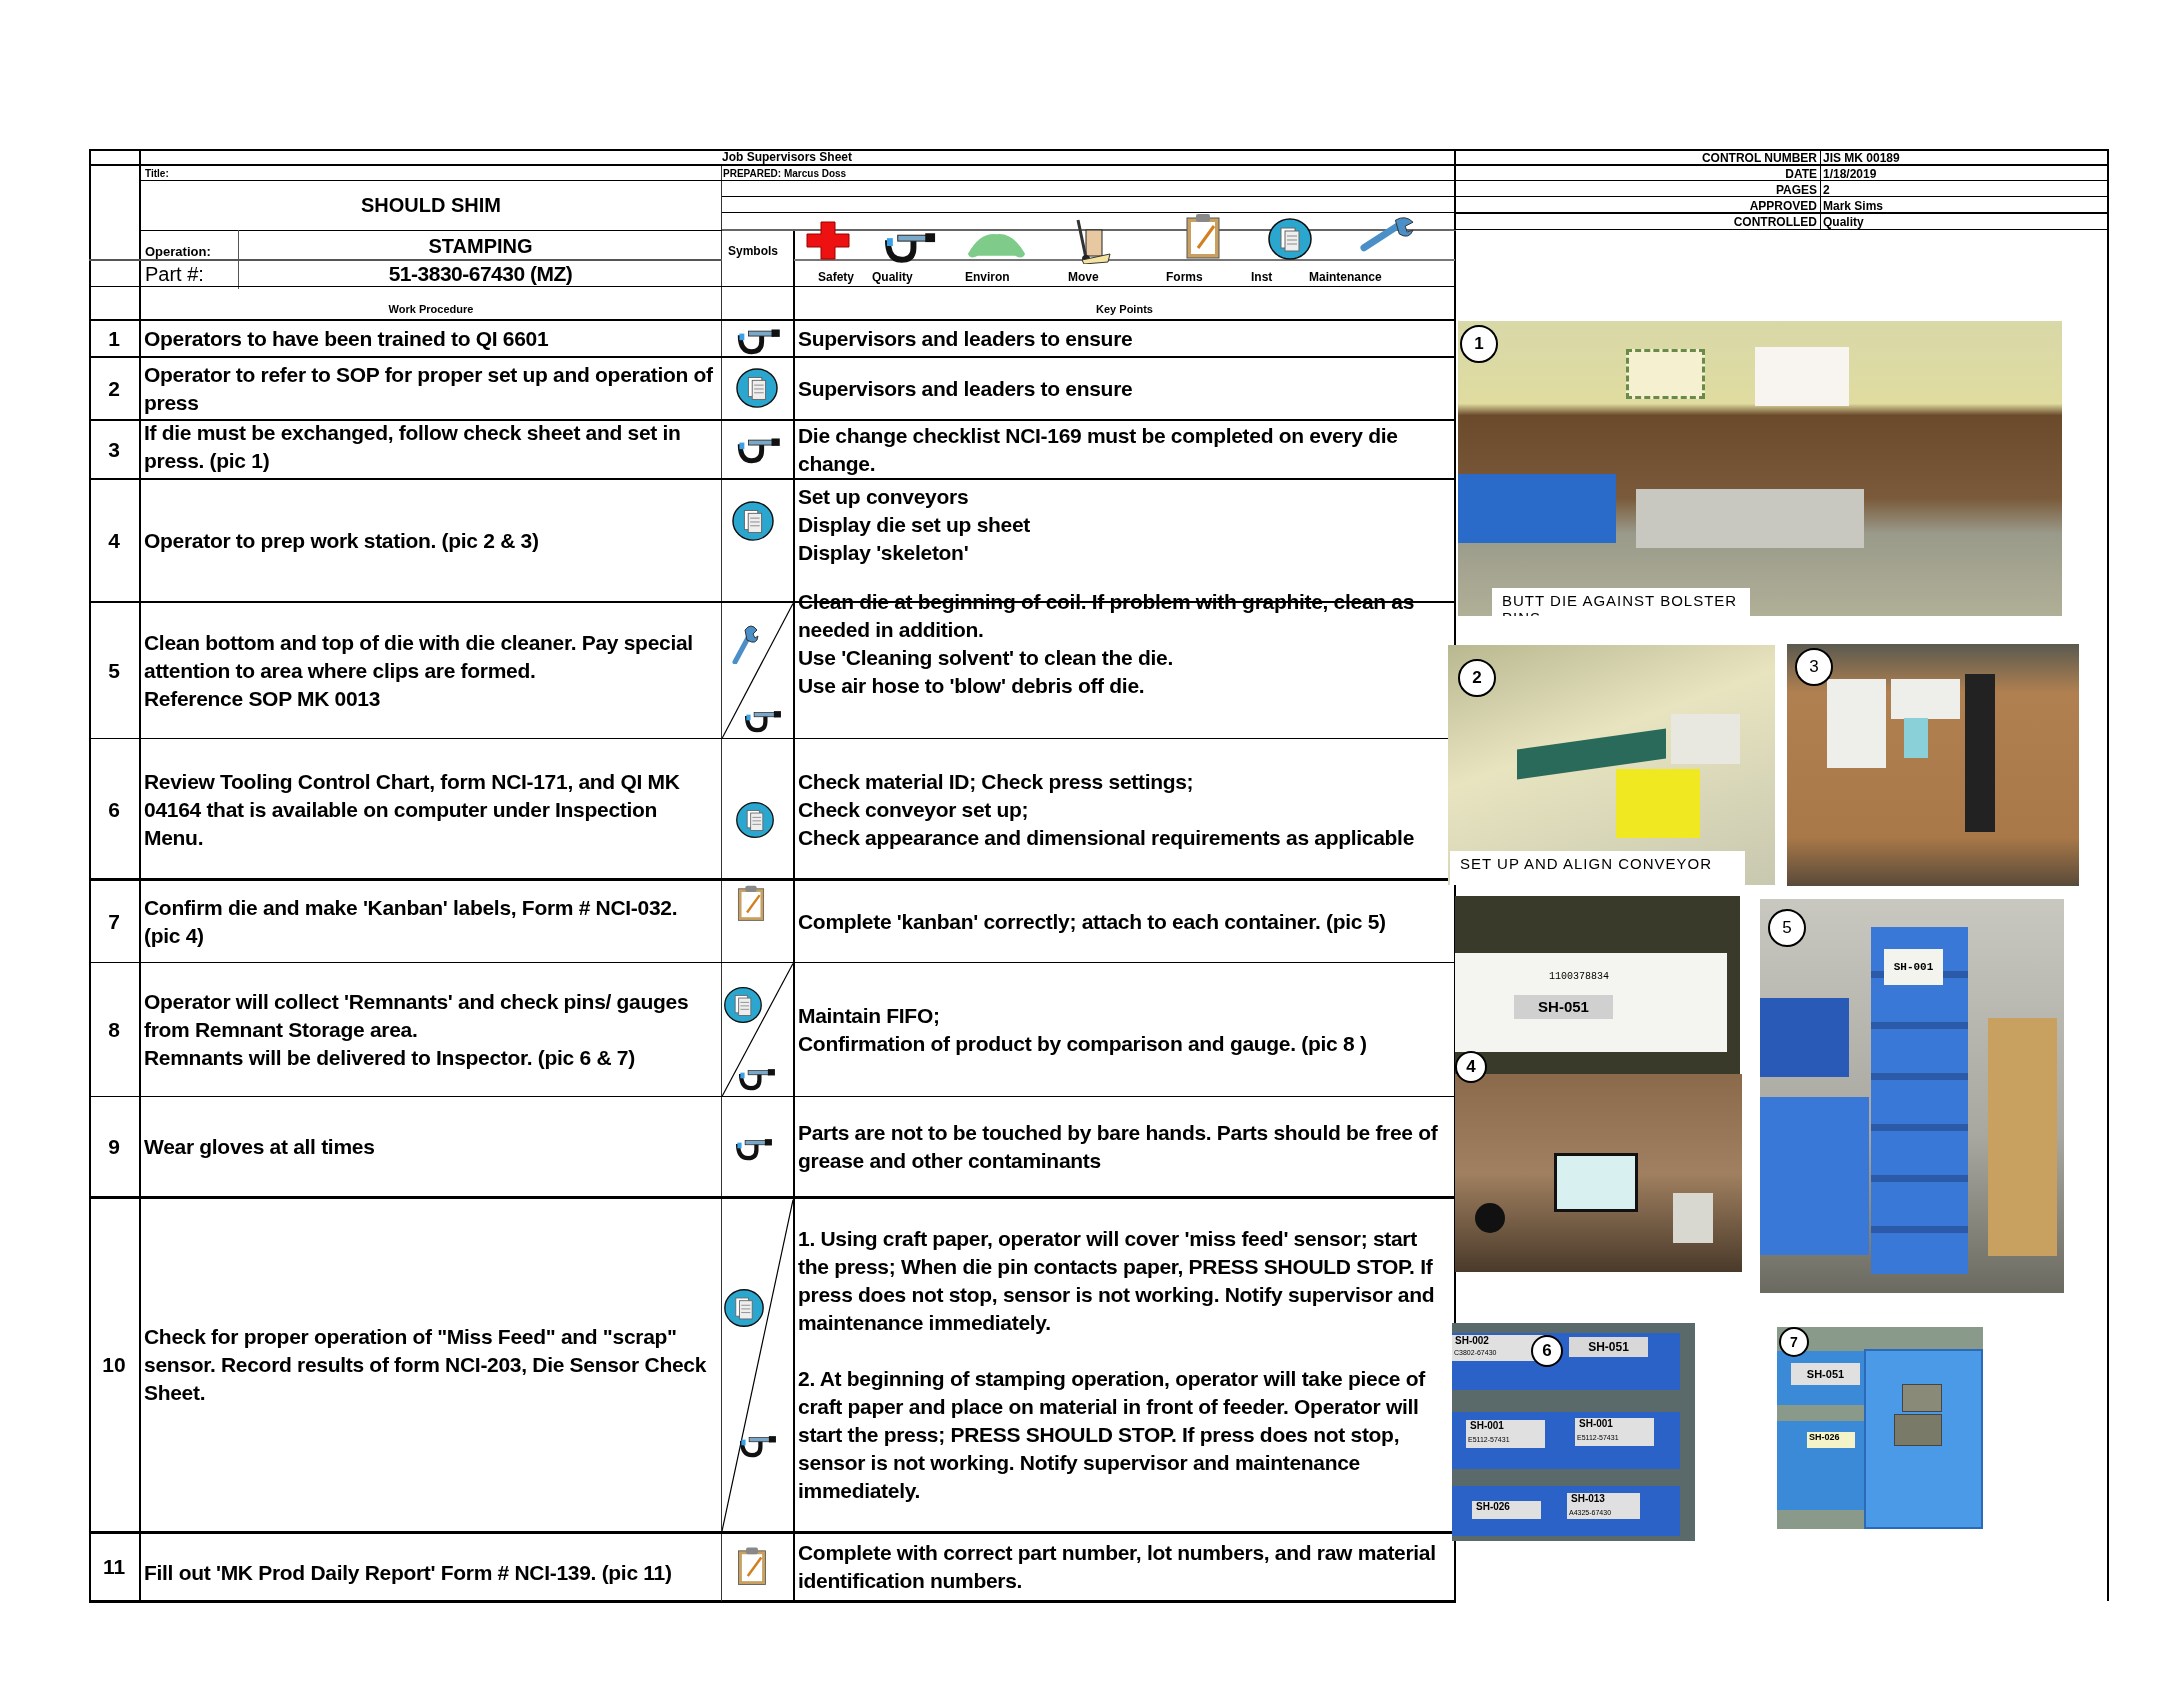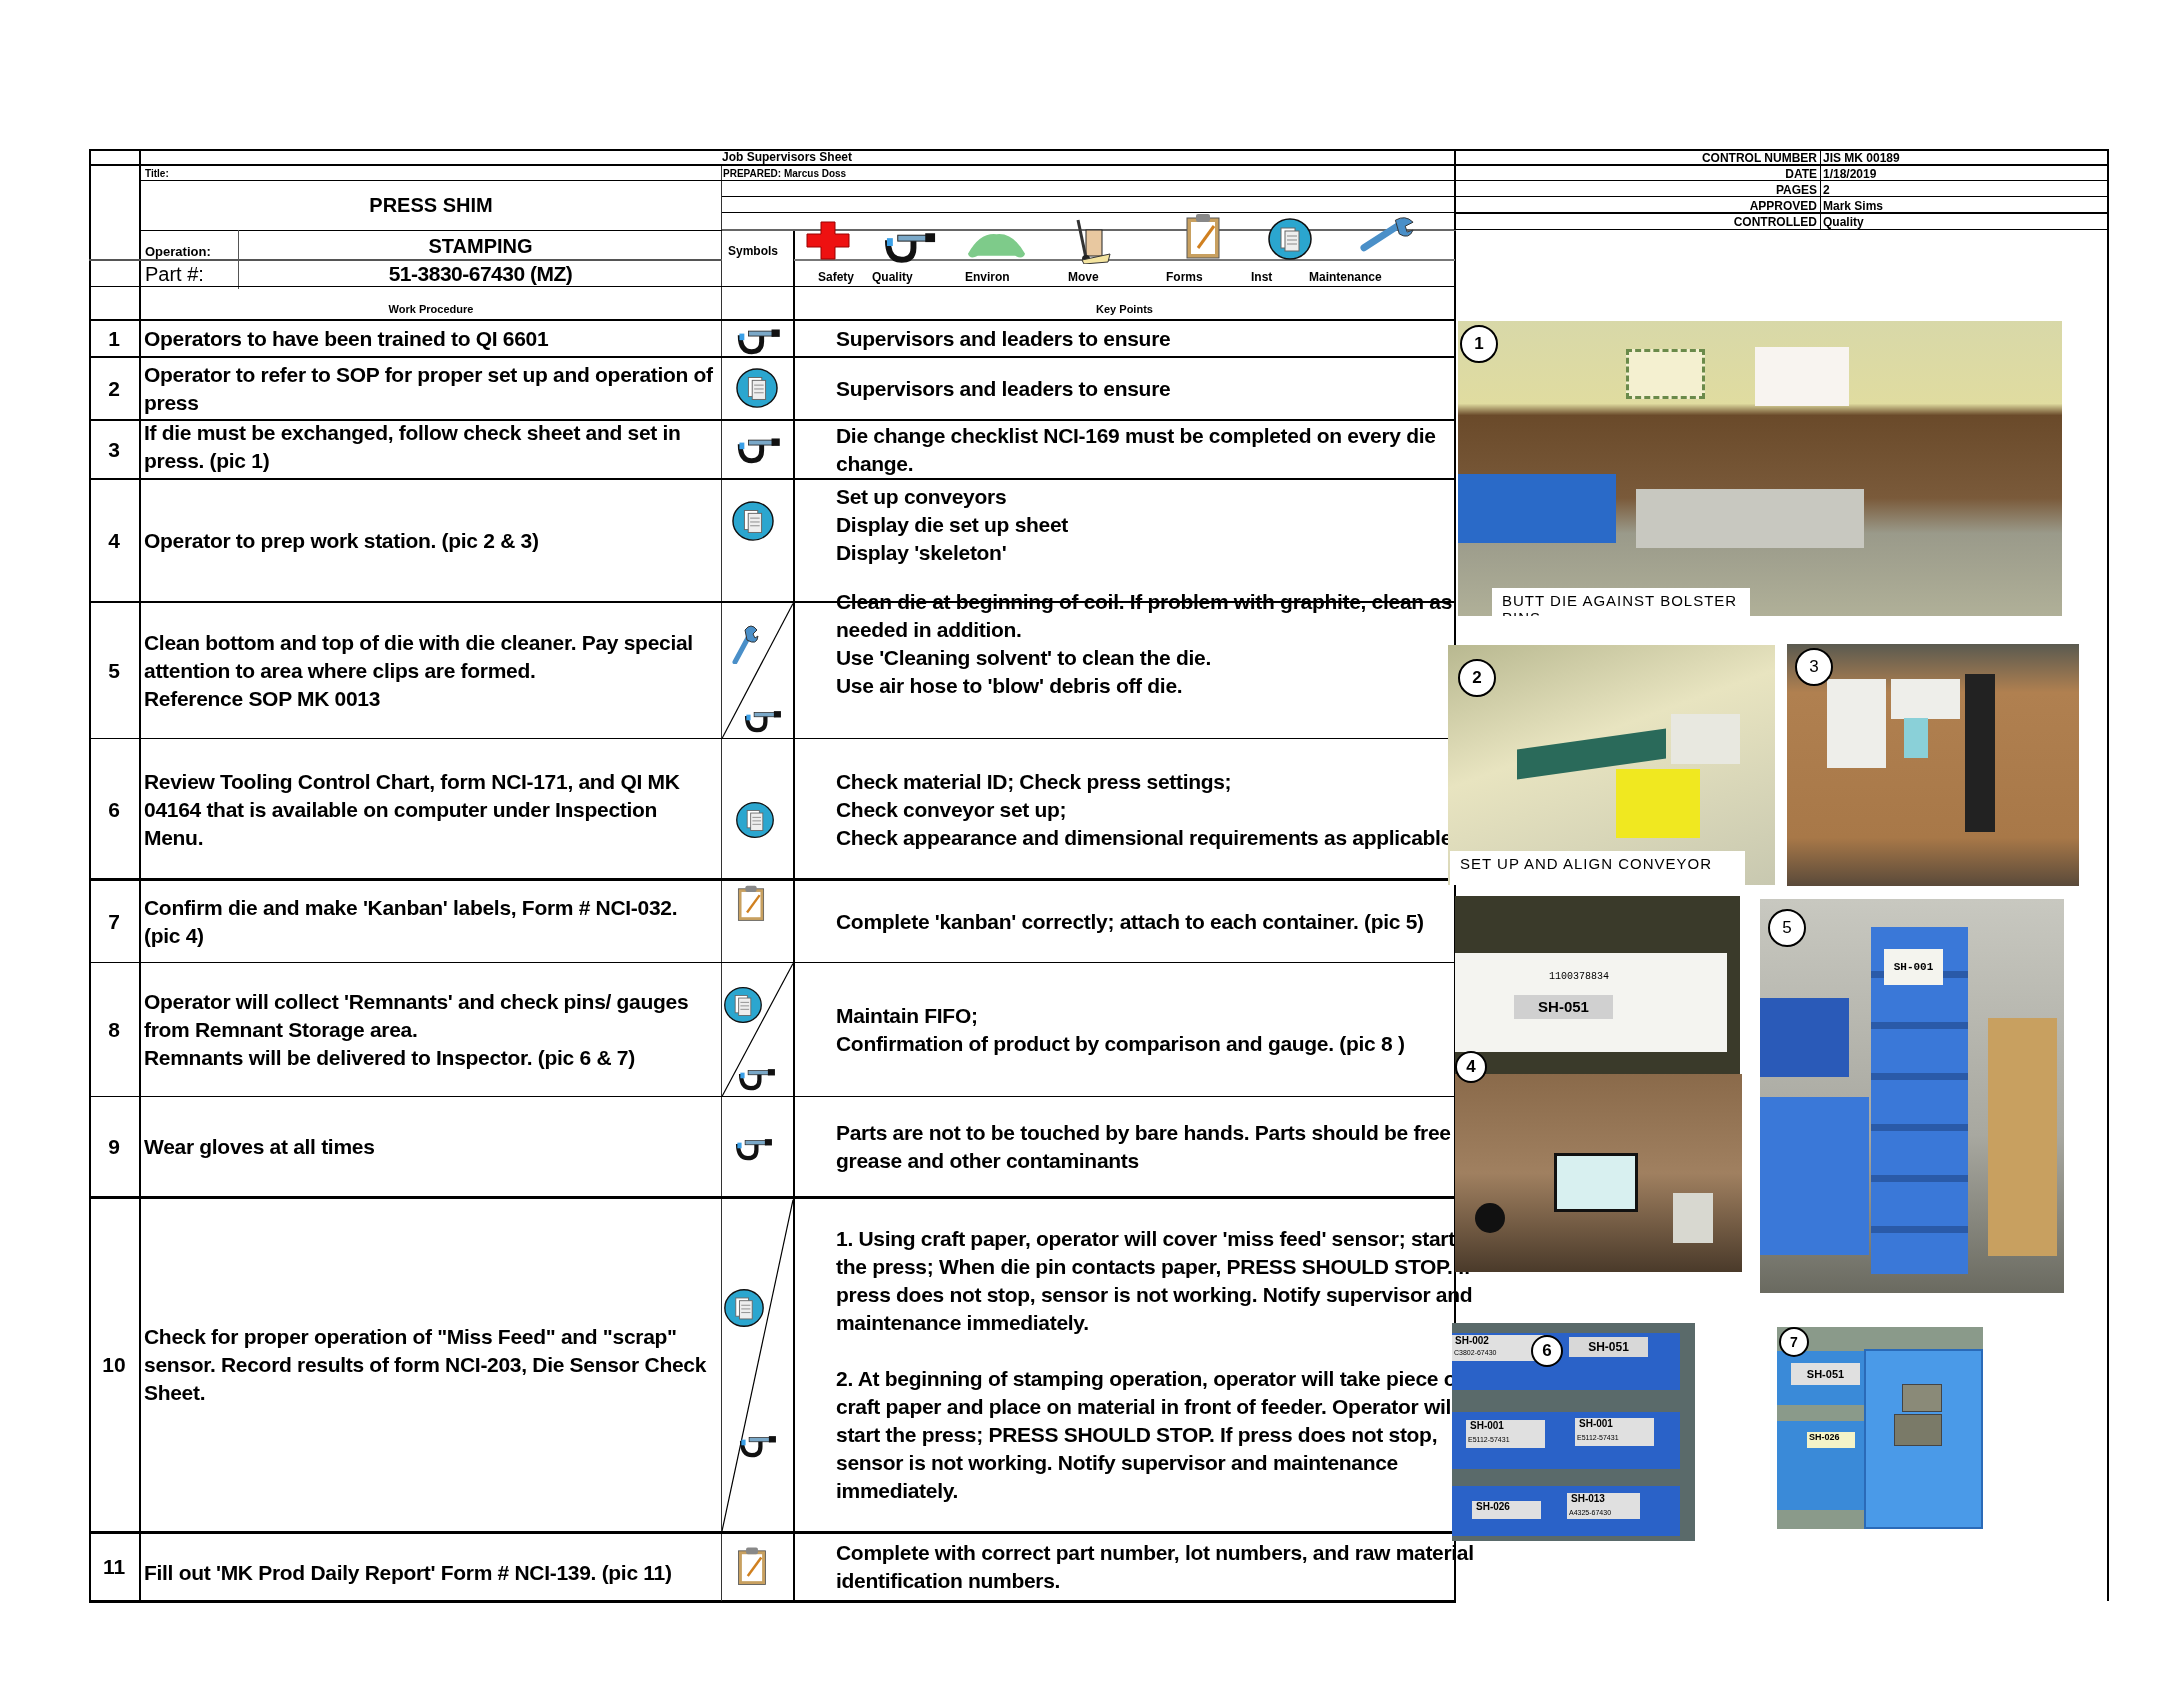--- a/index.html
+++ b/index.html
@@ -67,21 +67,21 @@
   <div class="hl" style="left:1454px;top:180px;width:653px;height:1px" data-name="info-line"></div>
   <div class="hl" style="left:1454px;top:196px;width:653px;height:1px" data-name="info-line"></div>
   <div class="hl" style="left:1454px;top:212px;width:653px;height:2px" data-name="info-line"></div>
   <div class="hl" style="left:1454px;top:229px;width:653px;height:1px" data-name="info-line"></div>
   <div class="vl" style="left:1820px;top:149px;width:1px;height:80px" data-name="info-divider"></div>
 </div>
 
 <div class="abs sm" style="left:722px;top:150px;font-size:12px" data-name="sheet-title">Job Supervisors Sheet</div>
 <div class="abs" style="left:145px;top:168px;font-size:10px;font-weight:bold" data-name="title-label">Title:</div>
 <div class="abs" style="left:723px;top:168px;font-size:10px;font-weight:bold" data-name="prepared-by">PREPARED:  Marcus Doss</div>
-<div class="abs" style="left:140px;top:194px;width:582px;text-align:center;font-size:20px;font-weight:bold" data-name="document-title">PRESS SHIM</div>
+<div class="abs" style="left:140px;top:194px;width:582px;text-align:center;font-size:20px;font-weight:bold" data-name="document-title">SHOULD SHIM</div>
 <div class="abs" style="left:145px;top:244px;font-size:13px;font-weight:bold" data-name="operation-label">Operation:</div>
 <div class="abs" style="left:239px;top:235px;width:483px;text-align:center;font-size:20px;font-weight:bold" data-name="operation-value">STAMPING</div>
 <div class="abs" style="left:145px;top:263px;font-size:20px" data-name="part-number-label">Part #:</div>
 <div class="abs" style="left:239px;top:262px;width:483px;text-align:center;font-size:21px;font-weight:bold;letter-spacing:-0.5px" data-name="part-number-value">51-3830-67430  (MZ)</div>
 <div class="abs" style="left:728px;top:244px;font-size:12px;font-weight:bold" data-name="symbols-label">Symbols</div>
 <div class="abs" style="left:140px;top:303px;width:582px;text-align:center;font-size:11px;font-weight:bold" data-name="work-procedure-header">Work Procedure</div>
 <div class="abs" style="left:794px;top:303px;width:661px;text-align:center;font-size:11px;font-weight:bold" data-name="key-points-header">Key Points</div>
 
 <div data-name="symbol-legend">
 
@@ -159,21 +159,21 @@
 
 <style>
   
 </style>
 
 <div id="rows" data-name="procedure-rows"></div>
 
 <style>
   .row-num{position:absolute;left:89px;width:50px;display:flex;align-items:center;justify-content:center;font-weight:bold;font-size:21px;}
   .row-proc{position:absolute;left:144px;width:574px;display:flex;align-items:center;font-weight:bold;font-size:21px;line-height:28px;letter-spacing:-0.3px;white-space:pre-line;}
-  .row-key{position:absolute;left:798px;width:653px;display:flex;align-items:center;font-weight:bold;font-size:21px;line-height:28px;letter-spacing:-0.3px;white-space:pre-line;margin-left:38px;}
+  .row-key{position:absolute;left:798px;width:653px;display:flex;align-items:center;font-weight:bold;font-size:21px;line-height:28px;letter-spacing:-0.3px;white-space:pre-line;}
 </style>
 
 <div data-name="step-row-1">
   <div class="row-num" style="top:320px;height:38px" data-name="step-number">1</div>
   <div class="row-proc" style="top:320px;height:38px" data-name="step-procedure">Operators to have been trained to QI 6601</div>
   <svg class="icon" style="left:735px;top:327px" width="50" height="28" viewBox="0 0 56 34" data-name="micrometer-icon">
       <path d="M4 10 Q4 30 18 30 Q30 30 30 18 L30 10" fill="none" stroke="#111" stroke-width="6"></path>
       <rect x="3" y="8" width="6" height="8" fill="#3aa0e8"></rect>
       <rect x="14" y="5" width="30" height="6" fill="#7aa8c8" stroke="#222"></rect>
       <rect x="42" y="3" width="10" height="9" fill="#111"></rect>

